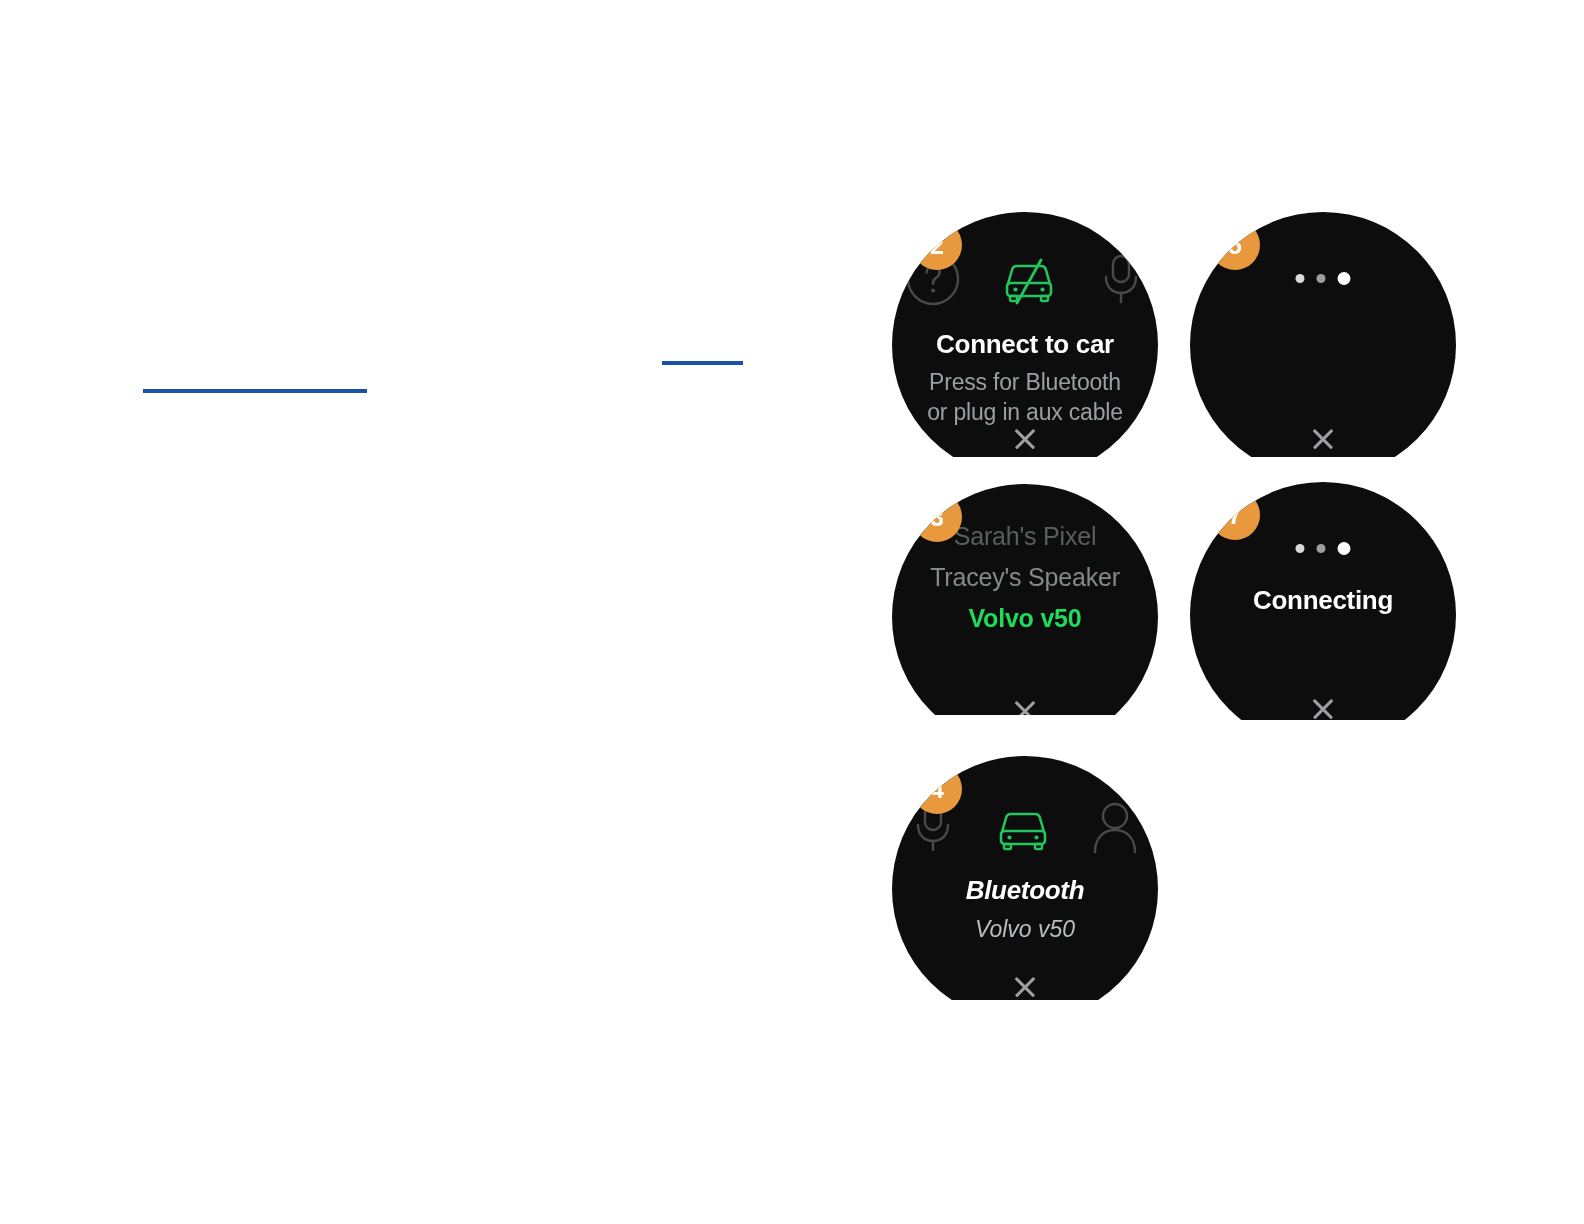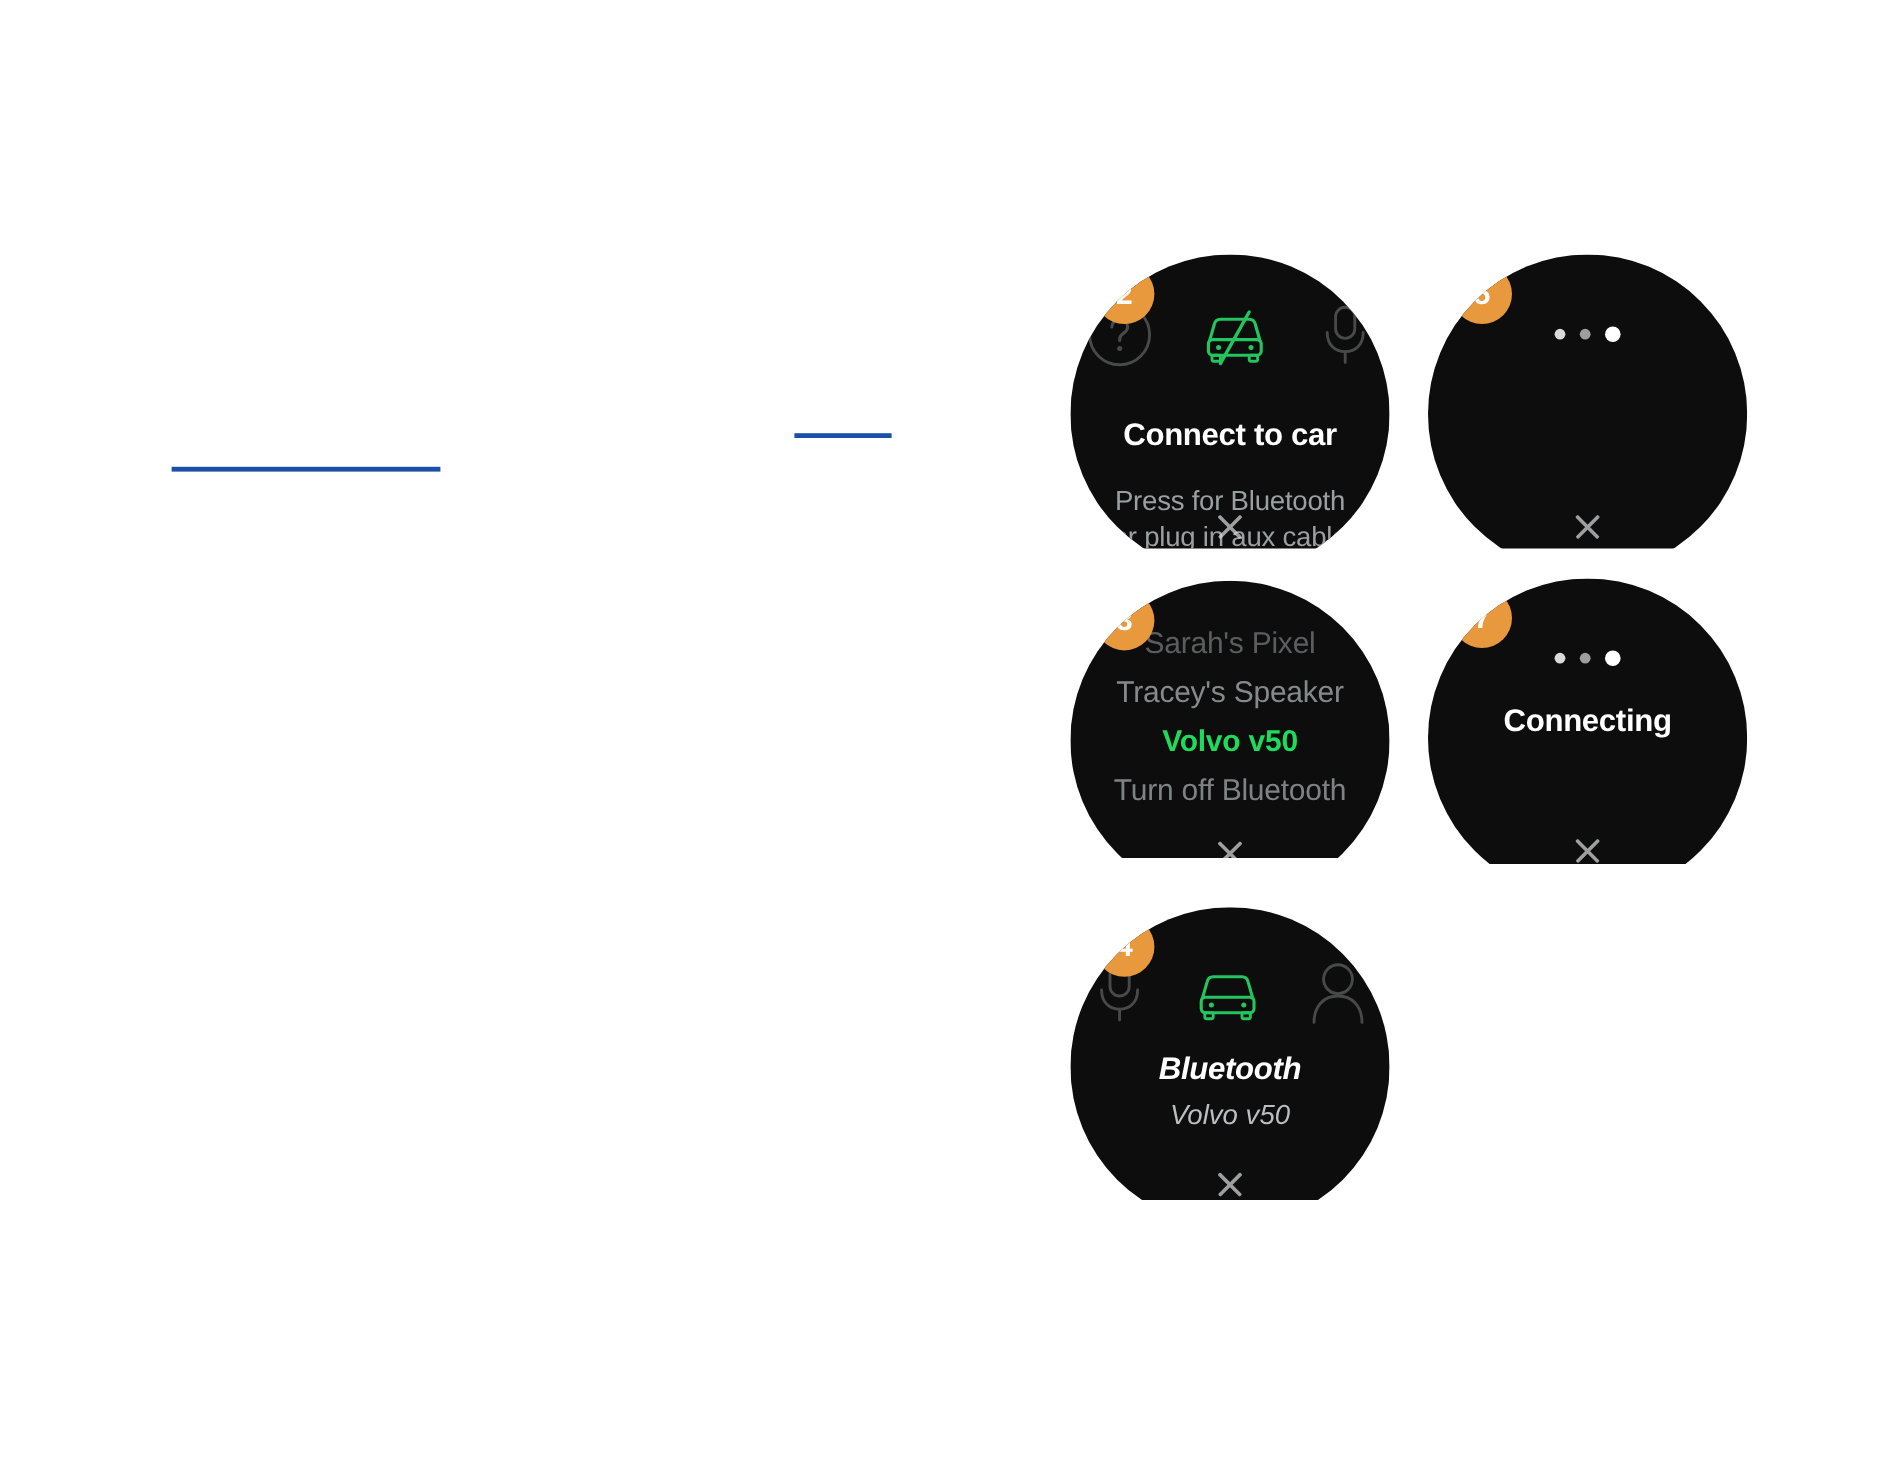--- a/index.html
+++ b/index.html
@@ -218,23 +218,23 @@
 
         <div class="slot icon-dim">
           <svg width="46" height="54" viewBox="0 0 46 54" aria-hidden="true">
             <rect x="15" y="4" width="16" height="26" rx="8" fill="none" stroke="#cfd3d4" stroke-width="2.4"></rect>
             <path d="M8 25 C8 35.5 14.6 41 23 41 C31.4 41 38 35.5 38 25" fill="none" stroke="#cfd3d4" stroke-width="2.4" stroke-linecap="round"></path>
             <line x1="23" y1="41" x2="23" y2="50" stroke="#cfd3d4" stroke-width="2.4" stroke-linecap="round"></line>
           </svg>
         </div>
       </div>
 
-      <div class="text-block" style="top:136px;">
+      <div class="text-block" style="top:118px;">
         <div class="title-lg">Connect to car</div>
-        <div class="subtitle" style="margin-top:24px;">Press for Bluetooth</div>
+        <div class="subtitle" style="margin-top:7px;">Press for Bluetooth</div>
         <div class="subtitle">or plug in aux cable</div>
       </div>
 
       <div class="close-x" style="top:212px;"></div>
     </div>
     <div class="watch-badge" style="left:20px; top:8px;">
       <span>2</span>
     </div>
   </div>
 
@@ -253,21 +253,20 @@
       <span>5</span>
     </div>
   </div>
 
   <div class="watch" style="left:892px; top:484px; width:266px; height:266px; clip-path: inset(0 0 35px 0);">
     <div class="watch-inner">
       <div class="dev-list" style="top:32px;">
         <div class="dev-item faded-1">Sarah's Pixel</div>
         <div class="dev-item faded-2">Tracey's Speaker</div>
         <div class="dev-item selected">Volvo v50</div>
-        <div class="dev-item faded-3">Turn off Bluetooth</div>
       </div>
       <div class="close-x" style="top:212px;"></div>
     </div>
     <div class="watch-badge" style="left:20px; top:8px;">
       <span>3</span>
     </div>
   </div>
 
   <div class="watch" style="left:1190px; top:482px; width:266px; height:266px; clip-path: inset(0 0 28px 0);">
     <div class="watch-inner">

